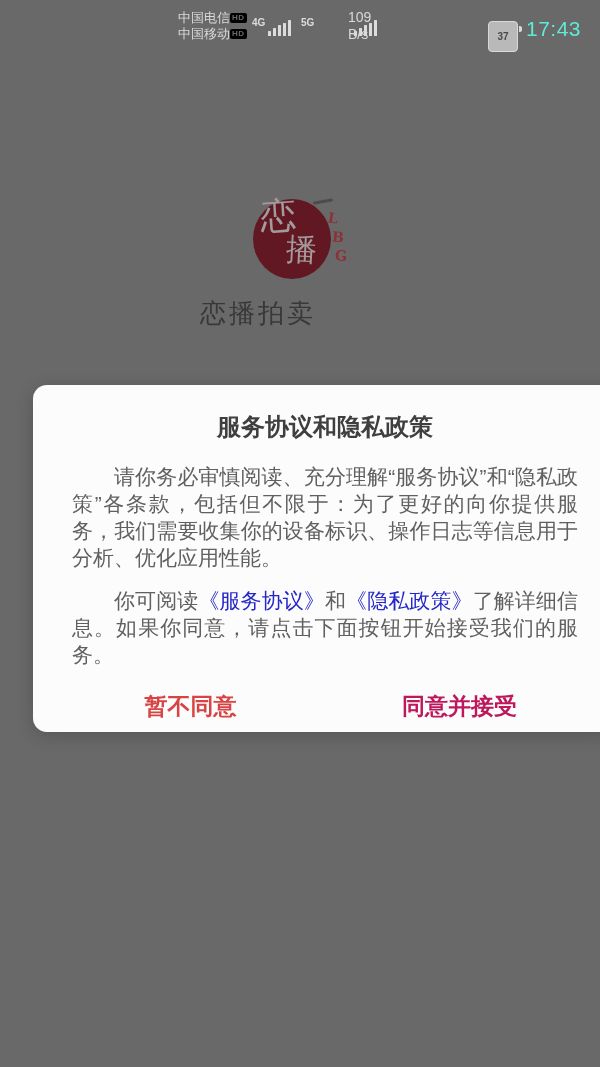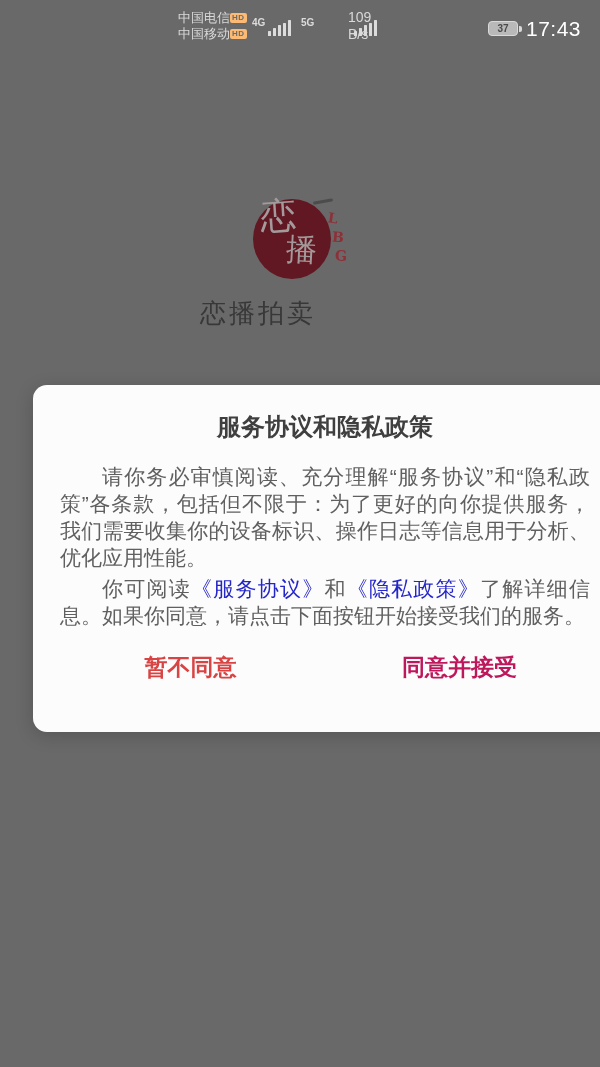--- a/index.html
+++ b/index.html
@@ -11,45 +11,45 @@
   .screen{
     position:relative;width:600px;height:1067px;overflow:hidden;
     background:#696969;
   }
 
   
   .statusbar{position:absolute;top:0;left:0;width:600px;height:52px;}
   .carrier-block{position:absolute;left:178px;top:10px;color:#d9d9d9;font-size:13px;line-height:16px;}
   .carrier-line{display:flex;align-items:center;white-space:nowrap;}
   .hd-badge{
-    display:inline-block;background:#fdba74;color:#6a6a6a;
+    display:inline-block;background:#000000;color:#6a6a6a;
     font-size:8px;font-weight:bold;line-height:10px;
     padding:0 2px;border-radius:2px;letter-spacing:0.5px;
   }
   .net-group{position:absolute;top:20px;display:flex;align-items:flex-end;gap:3px;}
   .net-label{color:#dcdcdc;font-size:10px;font-weight:bold;line-height:10px;position:relative;top:-8px;}
   .bars{display:flex;align-items:flex-end;gap:2px;height:16px;}
   .bars i{display:block;width:3px;background:#dcdcdc;border-radius:0.5px;}
   .bars i:nth-child(1){height:5px;}
   .bars i:nth-child(2){height:8px;}
   .bars i:nth-child(3){height:11px;}
   .bars i:nth-child(4){height:13px;}
   .bars i:nth-child(5){height:16px;}
   .speed-block{position:absolute;left:348px;top:9px;color:#d9d9d9;font-size:14px;line-height:17px;}
   .battery{
-    position:absolute;left:488px;top:21px;width:30px;height:15px;
+    position:absolute;left:488px;top:21px;width:30px;height:31px;
     border:1.5px solid #d9d9d9;border-radius:4px;box-sizing:border-box;
     background:#b9b9b9;color:#4a4a4a;font-size:10px;font-weight:bold;
     display:flex;align-items:center;justify-content:center;
   }
   .battery-nub{
     position:absolute;left:519px;top:26px;width:3px;height:6px;
     background:#d9d9d9;border-radius:0 2px 2px 0;
   }
-  .clock{position:absolute;left:526px;top:18px;color:#ffffff;font-size:21px;line-height:22px;letter-spacing:0.5px;}
+  .clock{position:absolute;left:526px;top:18px;color:#5eead4;font-size:21px;line-height:22px;letter-spacing:0.5px;}
 
   
   .logo{position:absolute;left:252px;top:196px;width:100px;height:90px;}
   .logo-seal{
     position:absolute;left:1px;top:3px;width:78px;height:80px;
     background:#621822;border-radius:50%;
   }
   .logo-char1{
     position:absolute;left:8px;top:2px;font-size:36px;line-height:36px;
     color:#a39a9c;font-family:"DejaVu Serif","Liberation Serif",serif;
@@ -81,21 +81,21 @@
     position:absolute;left:33px;top:385px;width:584px;height:347px;
     background:#fcfcfc;border-radius:14px;box-sizing:border-box;
     padding:28px 23px 9px 23px;
     box-shadow:0 4px 18px rgba(0,0,0,0.18);
   }
   .dialog-title{
     margin:0;text-align:center;color:#3f3f3f;
     font-size:24px;font-weight:bold;line-height:28px;
   }
   .dialog-body{margin-top:22px;color:#606060;font-size:21px;line-height:27px;text-align:justify;}
-  .dialog-body p{margin:4px;text-indent:2em;}
+  .dialog-body p{margin:16px;text-indent:2em;}
   .link{color:#2526c8;text-decoration:none;cursor:pointer;}
   .btn-row{display:flex;margin-top:24px;}
   .btn{
     flex:1;text-align:center;font-size:23px;font-weight:600;
     line-height:28px;background:none;border:none;cursor:pointer;
     font-family:inherit;padding:0;
   }
   .btn-decline{color:#d84444;}
   .btn-accept{color:#be185d;}
 </style>

